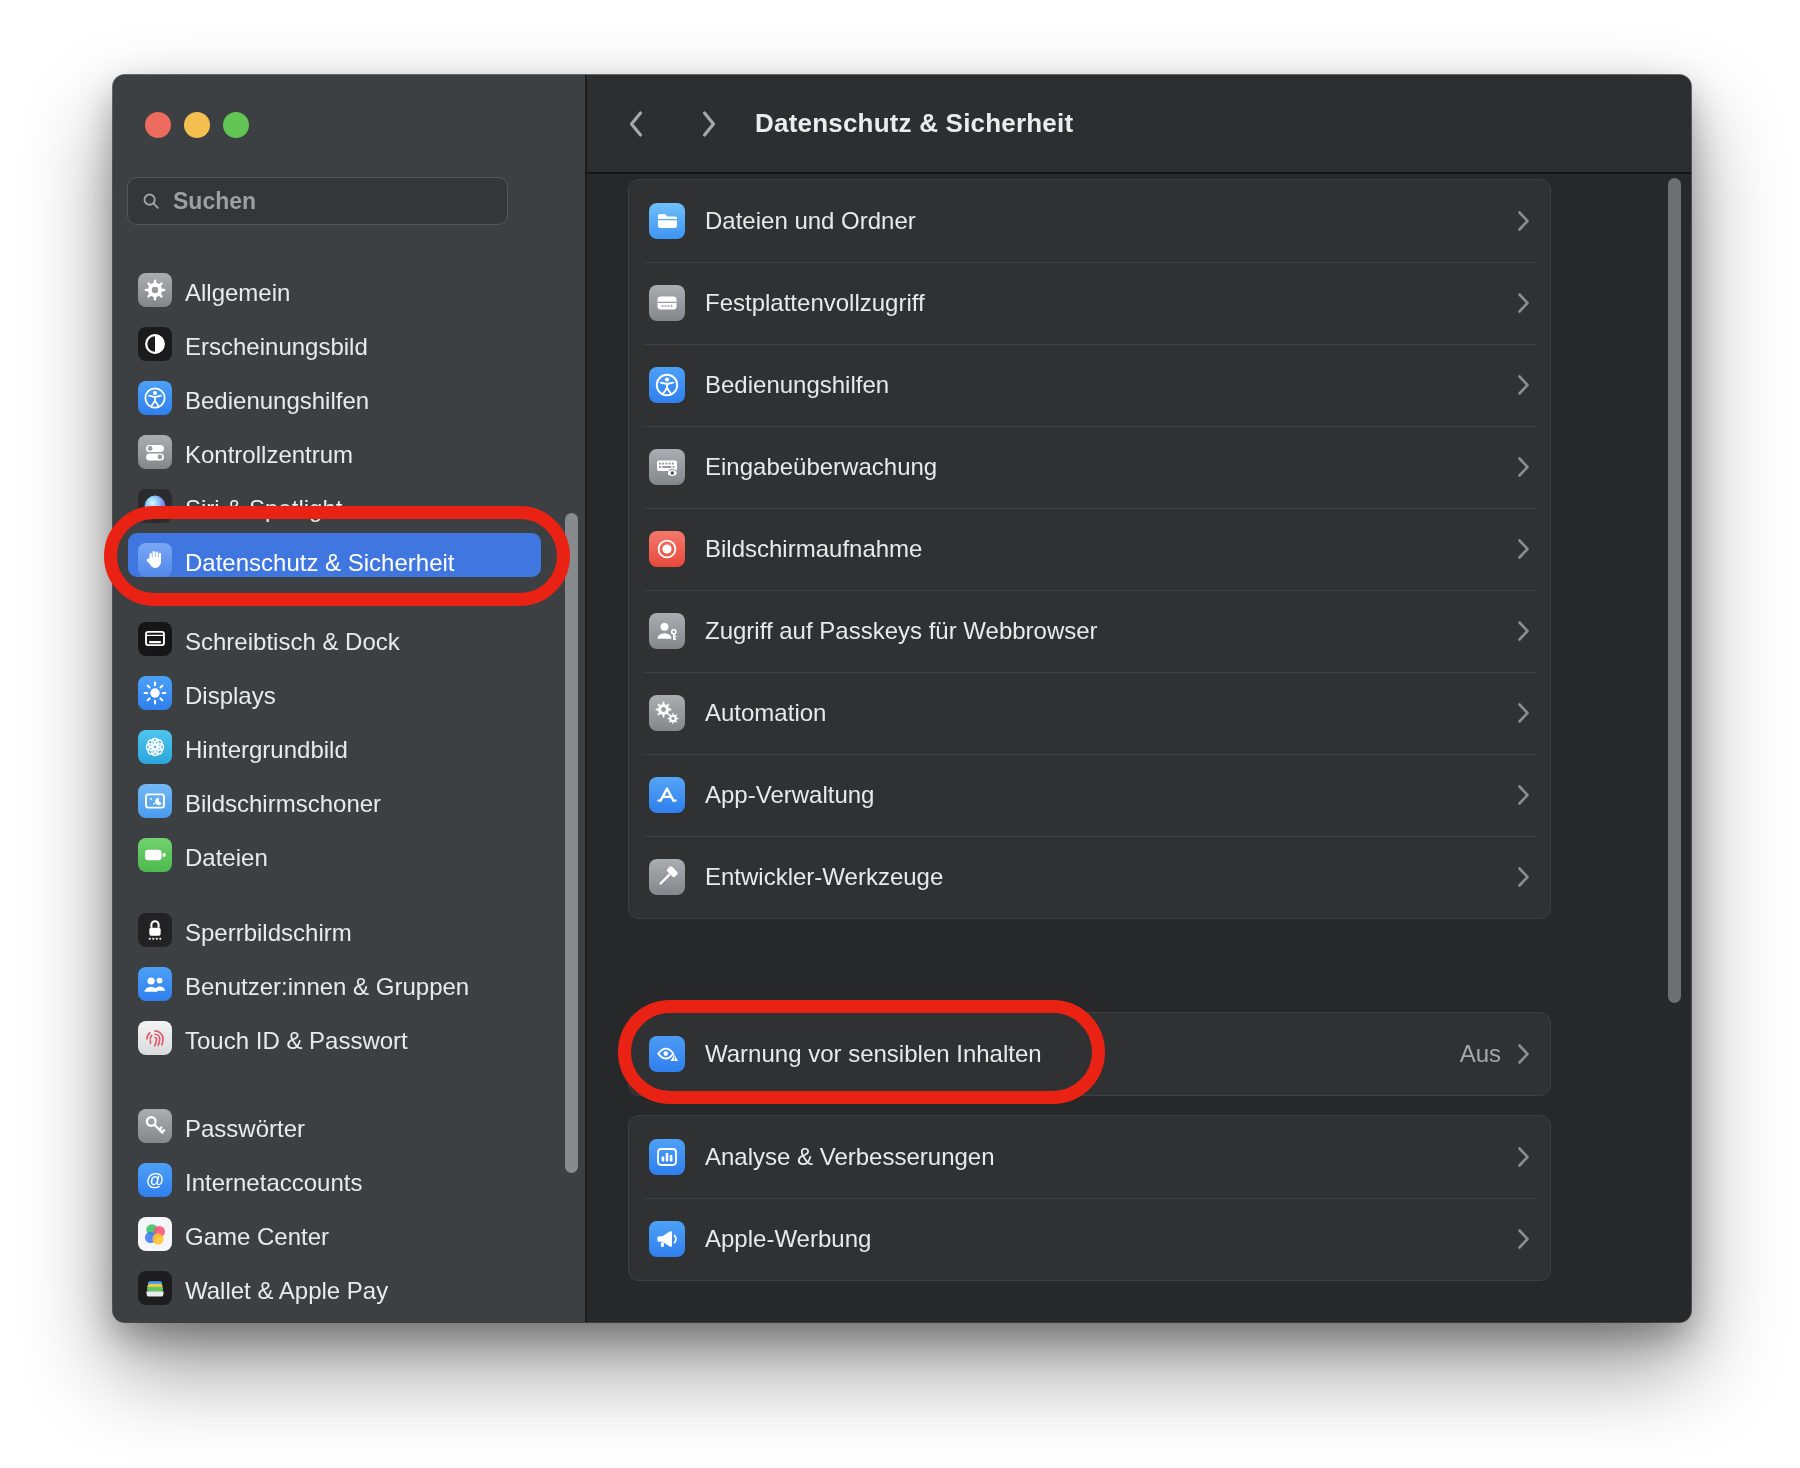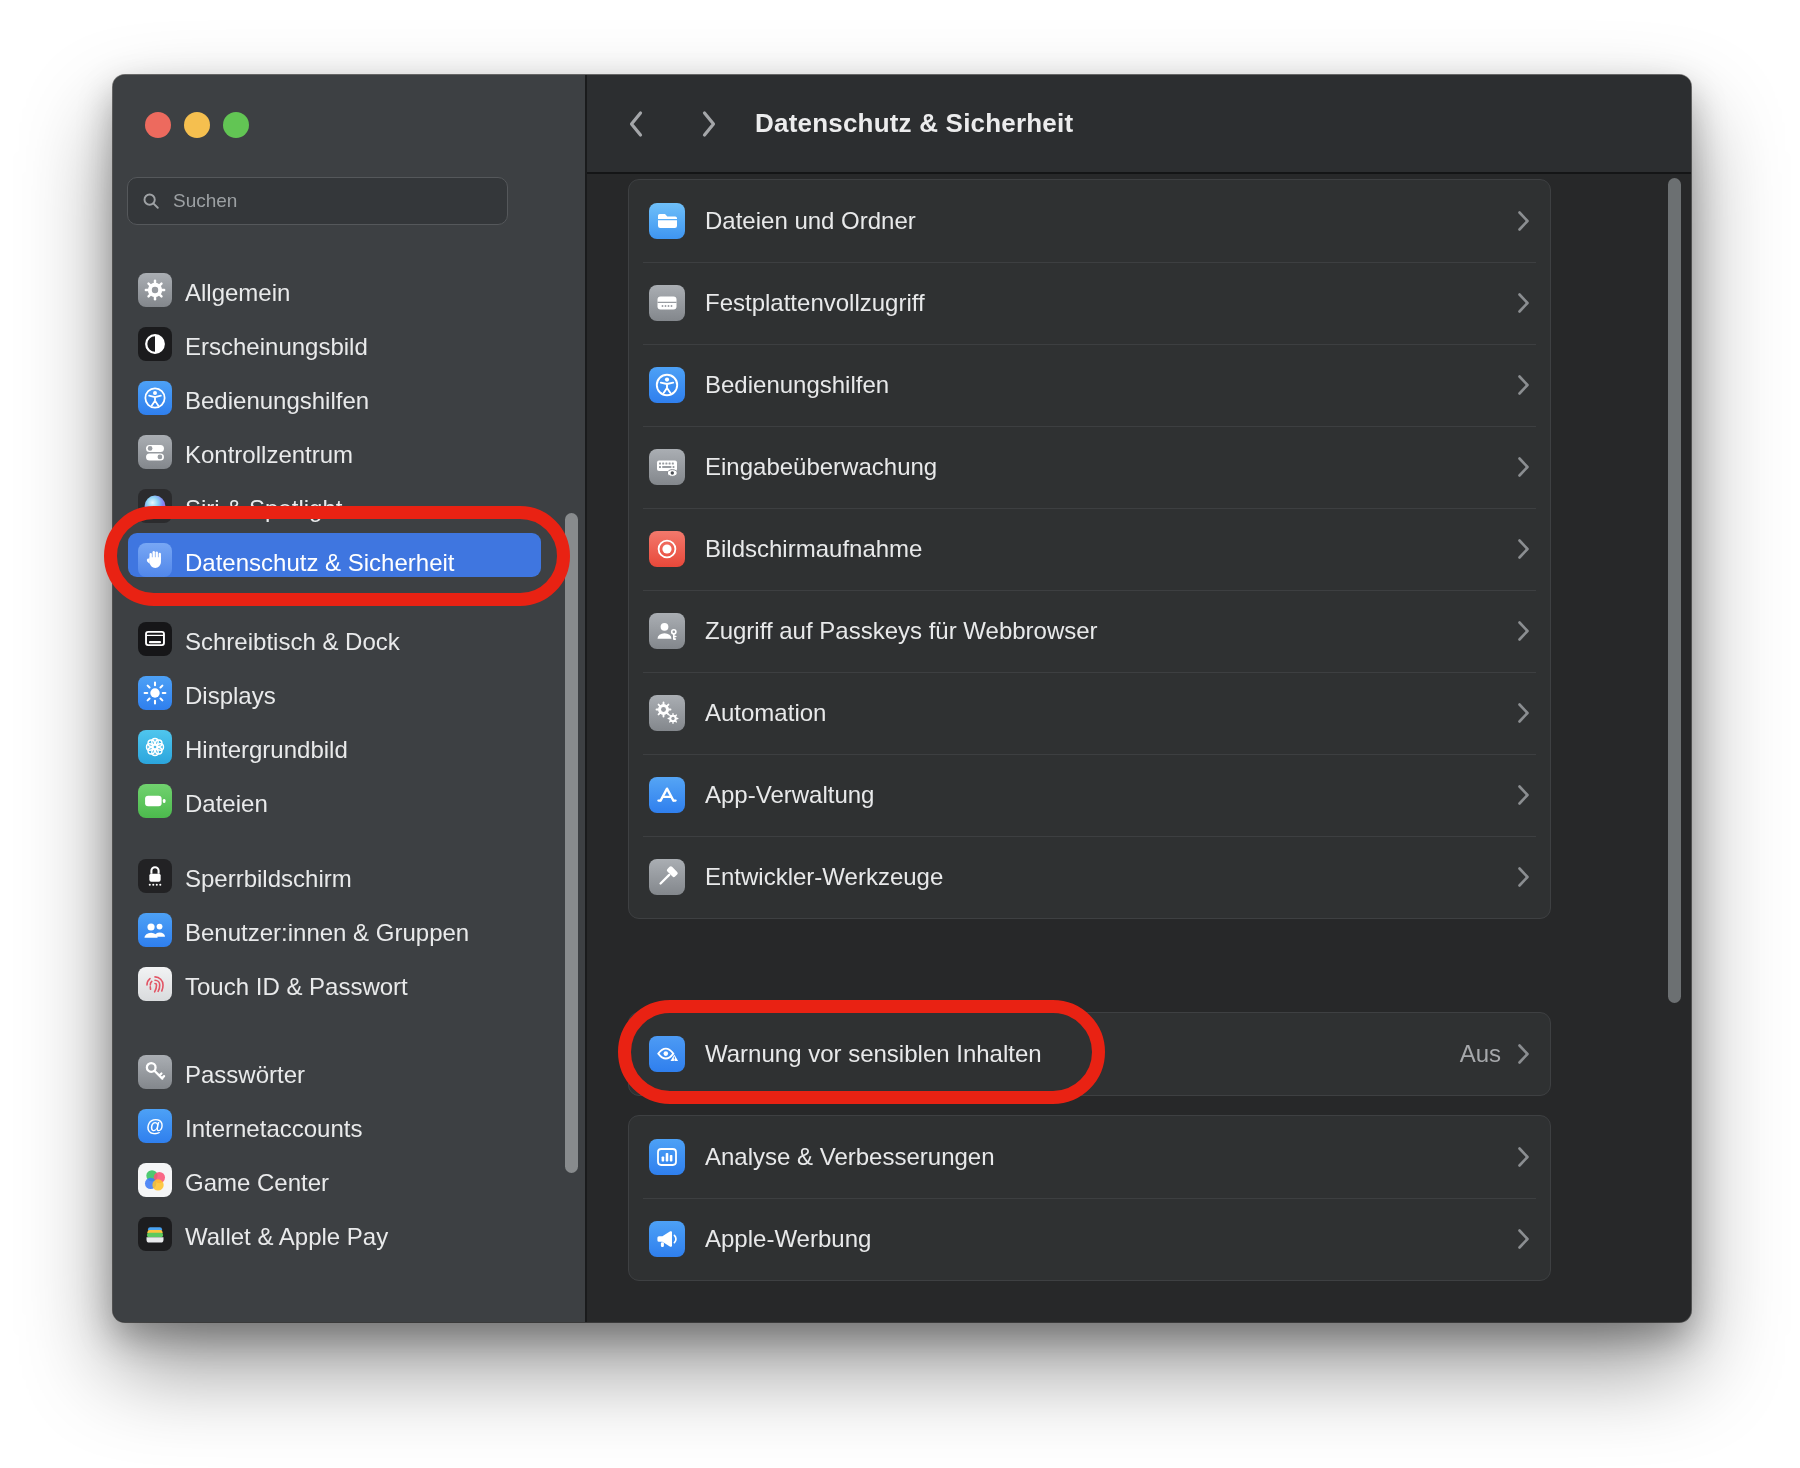--- a/index.html
+++ b/index.html
@@ -8,22 +8,22 @@
   .window{position:absolute;left:113px;top:75px;width:1578px;height:1247px;border-radius:12px;
           background:#292b2c;display:flex;overflow:hidden;
           box-shadow:0 0 0 1px rgba(0,0,0,.55),0 45px 90px rgba(0,0,0,.42),0 15px 35px rgba(0,0,0,.28);}
   
   .sidebar{position:relative;width:474px;flex:none;background:#3d4043;border-right:2px solid #1a1b1c;box-sizing:border-box;}
   .traffic{position:absolute;left:32px;top:37px;display:flex;gap:13px;}
   .traffic span{width:26px;height:26px;border-radius:50%;display:block;}
   .search{position:absolute;left:14px;top:102px;width:381px;height:48px;box-sizing:border-box;
           background:#34373a;border:1px solid #55585b;border-radius:10px;display:flex;align-items:center;padding:0 12px;}
   .search svg{flex:none;margin-right:9px;}
-  .search input{flex:1;background:transparent;border:none;outline:none;color:#0ea5e9;font-size:19px;
-          font-family:inherit;min-width:0;}
+  .search input{flex:1;background:transparent;border:none;outline:none;color:#0ea5e9;font-size:23px;
+          font-family:inherit;min-width:0;font-weight:bold;}
   .search input::placeholder{color:#9ca0a3;}
   .side-list{position:absolute;left:15px;top:188px;width:413px;}
   .side-item{height:44px;margin-bottom:10px;border-radius:9px;display:flex;align-items:flex-end;
           padding:0 10px;box-sizing:border-box;}
   .side-item .tile{width:34px;height:34px;margin-right:13px;}
   .side-item .label{font-size:24px;color:#e9eaeb;white-space:nowrap;}
   .side-item.selected .label{color:#fff;font-weight:500;}
   .gap-a{height:25px;}.gap-b{height:21px;}.gap-c{height:34px;}
   .side-scrollbar{position:absolute;left:452px;top:438px;width:13px;height:660px;border-radius:7px;
           background:#8e9194;opacity:.92;}
@@ -177,20 +177,31 @@
                 <circle cx="14.04" cy="21.96" r="3.4"></circle>
                 <circle cx="12.4" cy="18" r="3.4"></circle>
                 <circle cx="14.04" cy="14.04" r="3.4"></circle>
                 <circle cx="18" cy="12.4" r="3.4"></circle>
                 <circle cx="21.96" cy="14.04" r="3.4"></circle>
               </svg>
             </span>
             <span class="label">Hintergrundbild</span>
           </div>
           <div class="side-item">
+            <span class="tile" style="background: linear-gradient(rgb(115, 185, 245), rgb(74, 155, 238));">
+              <svg viewBox="0 0 36 36" fill="none" stroke="#fff">
+                <rect x="8.5" y="11" width="19" height="14" rx="2.4" stroke-width="2"></rect>
+                <path d="M22.6 14.8 a3.8 3.8 0 1 0 2.8 5 a3.1 3.1 0 0 1 -2.8 -5" fill="#fff" stroke="none"></path>
+                <circle cx="13.8" cy="15.8" r="1" fill="#fff" stroke="none"></circle>
+                <circle cx="17" cy="20.8" r="0.9" fill="#fff" stroke="none"></circle>
+              </svg>
+            </span>
+            <span class="label">Bildschirmschoner</span>
+          </div>
+          <div class="side-item">
             <span class="tile" style="background: linear-gradient(rgb(113, 210, 111), rgb(76, 186, 77));">
               <svg viewBox="0 0 36 36" fill="#fff">
                 <rect x="7.5" y="12.5" width="17.5" height="11" rx="3.2"></rect>
                 <rect x="26.3" y="15.8" width="2.8" height="4.4" rx="1.4"></rect>
               </svg>
             </span>
             <span class="label">Dateien</span>
           </div>
           <div class="gap-b"></div>
           <div class="side-item">

